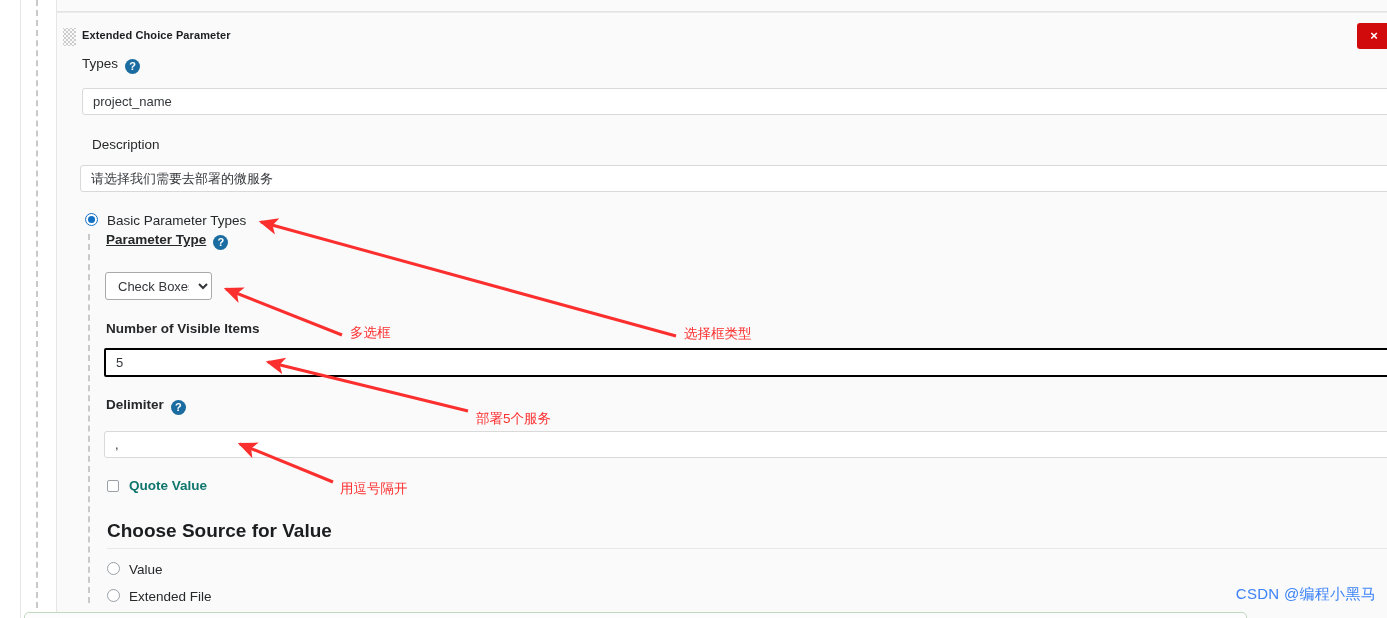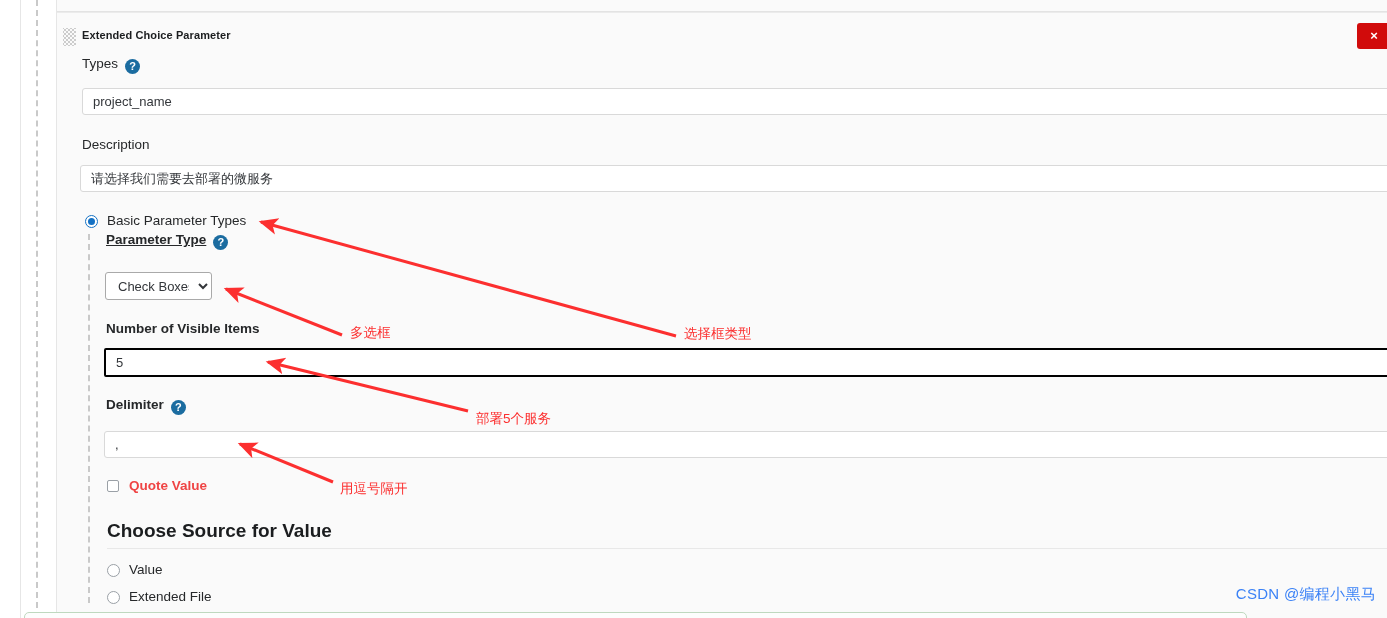--- a/index.html
+++ b/index.html
@@ -134,21 +134,21 @@
     font-size: 13px;
     color: #33363a;
     padding: 0 6px 0 8px;
     font-family: "Liberation Sans", "DejaVu Sans", sans-serif;
   }
 
   
   .radio-row {
     position: absolute;
     display: flex;
-    align-items: flex-end;
+    align-items: flex-start;
     gap: 9px;
     white-space: nowrap;
   }
   .radio-dot {
     width: 13px;
     height: 13px;
     box-sizing: border-box;
     border-radius: 50%;
     border: 1px solid #9aa0a6;
     background: #ffffff;
@@ -179,21 +179,21 @@
   }
   .check-box {
     width: 12px;
     height: 12px;
     box-sizing: border-box;
     border: 1px solid #9aa0a6;
     border-radius: 2px;
     background: #ffffff;
     flex: 0 0 auto;
   }
-  .check-label { font-size: 13.5px; font-weight: bold; color: #ef4444; }
+  .check-label { font-size: 13.5px; font-weight: bold; color: #0f766e; }
 
   
   .dashed-inner {
     position: absolute;
     left: 88px;
     top: 234px;
     height: 369px;
     width: 0;
     border-left: 2px dashed #c9c9c9;
   }
@@ -290,21 +290,21 @@
 
   <div class="grip"></div>
 
   <div class="section-title">Extended Choice Parameter</div>
 
   <div class="field-label" style="left:82px; top:56px;">
     <span>Types</span><span class="help">?</span>
   </div>
   <input class="txt" type="text" style="left: 82px; top: 88px; width: 1310px; height: 27px;" value="project_name">
 
-  <div class="field-label" style="left:82px; top:137px;">Description</div>
+  <div class="field-label" style="left:92px; top:137px;">Description</div>
   <input class="txt" type="text" style="left: 80px; top: 165px; width: 1312px; height: 27px;" value="请选择我们需要去部署的微服务">
 
   <div class="radio-row" style="left:85px; top:213px;">
     <span class="radio-dot on"></span>
     <span class="radio-label">Basic Parameter Types</span>
   </div>
 
   <div class="dashed-inner"></div>
 
   <div class="field-label bold" style="left:106px; top:232px;text-decoration:underline;">

